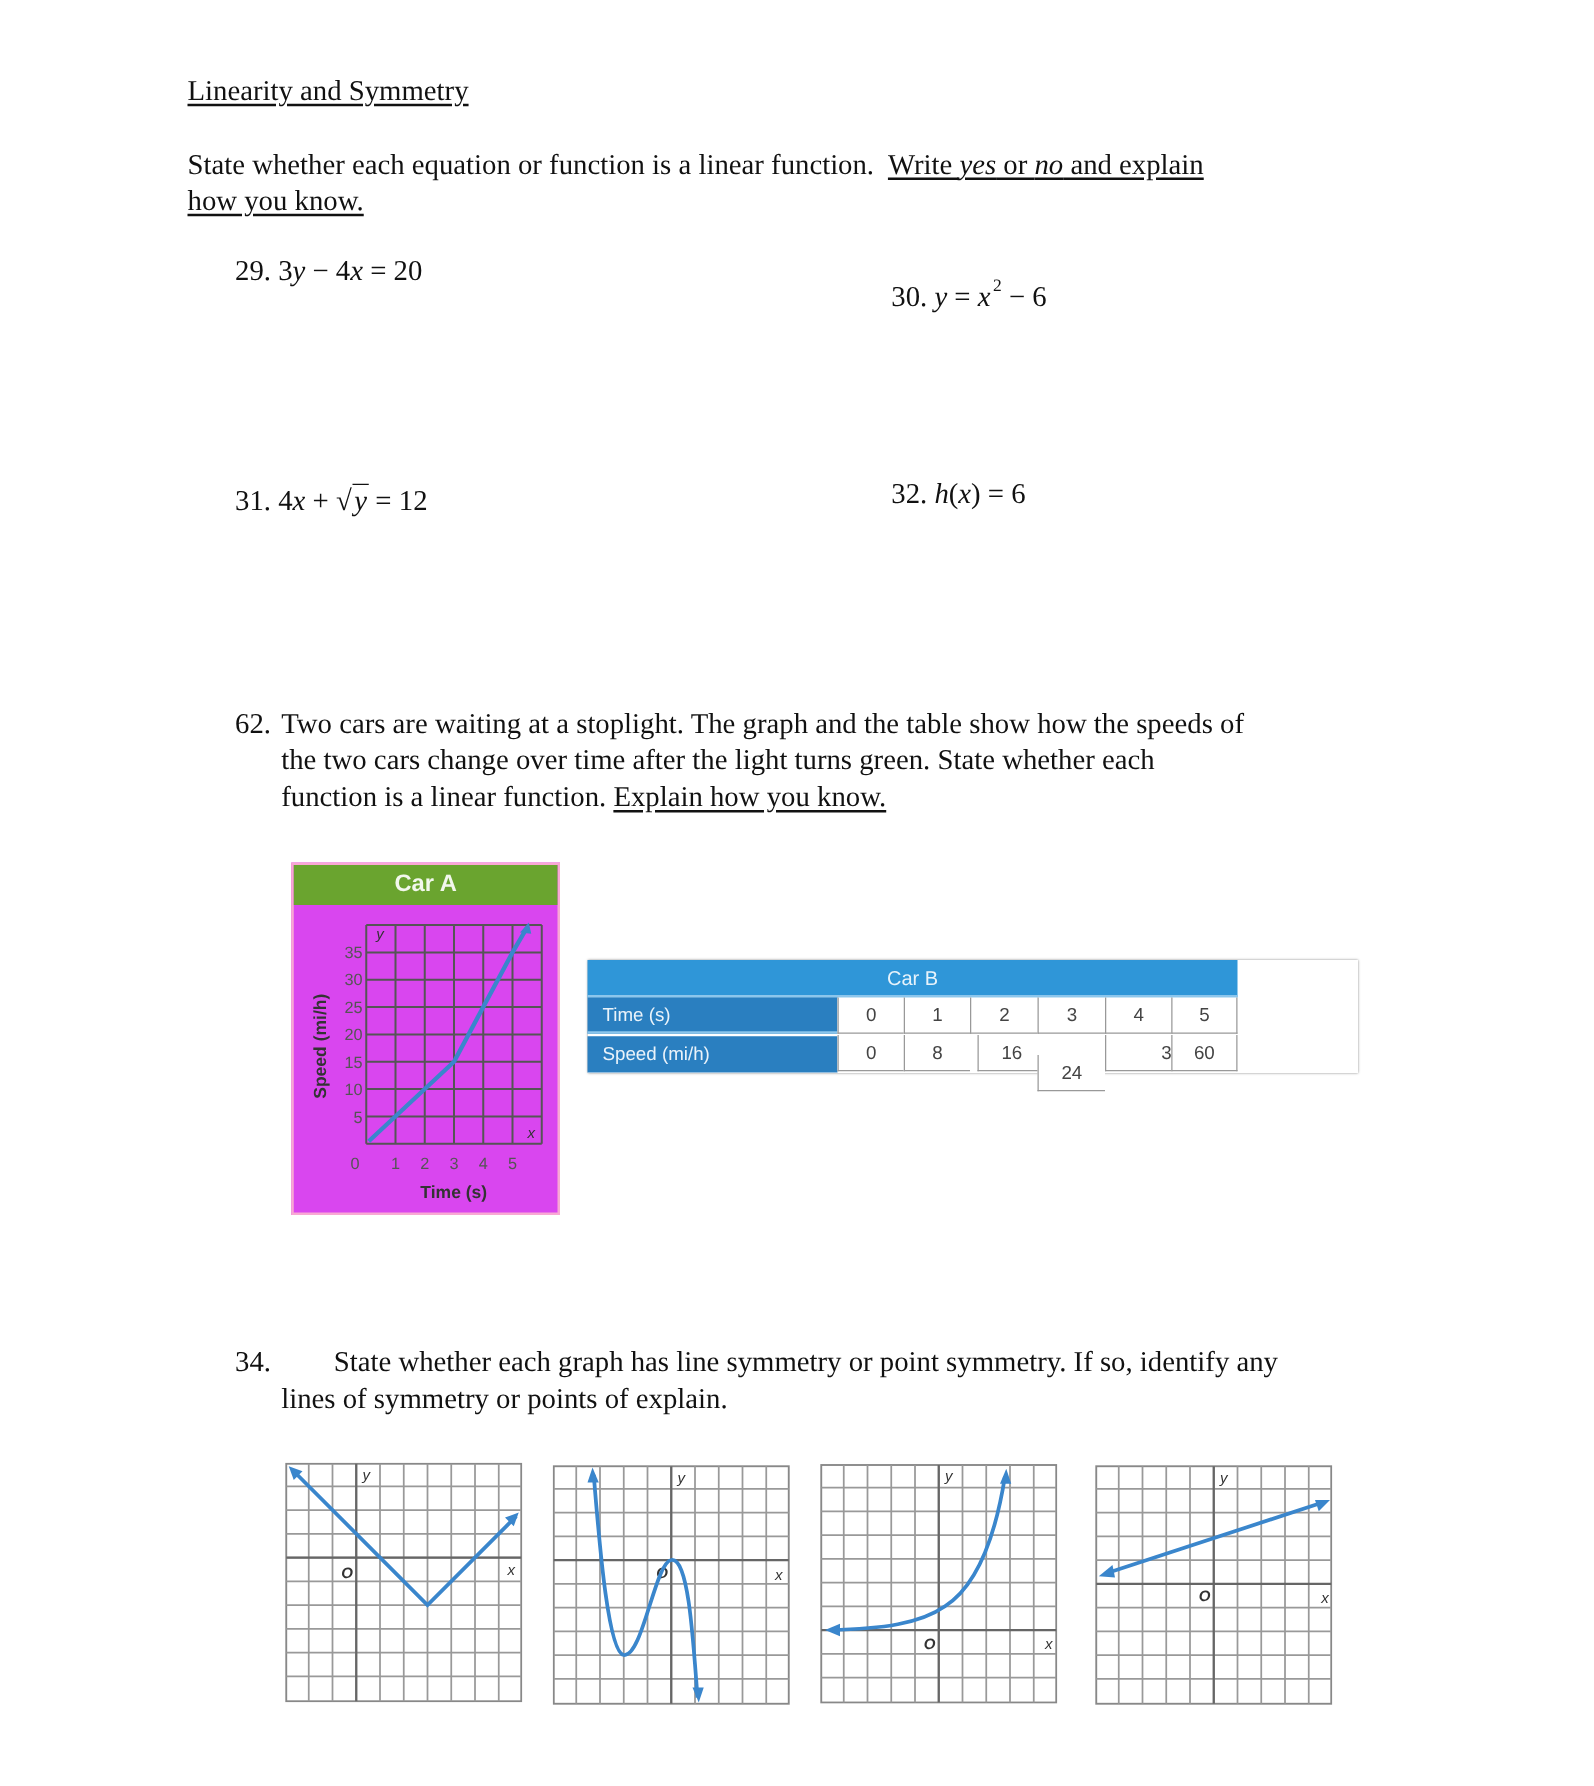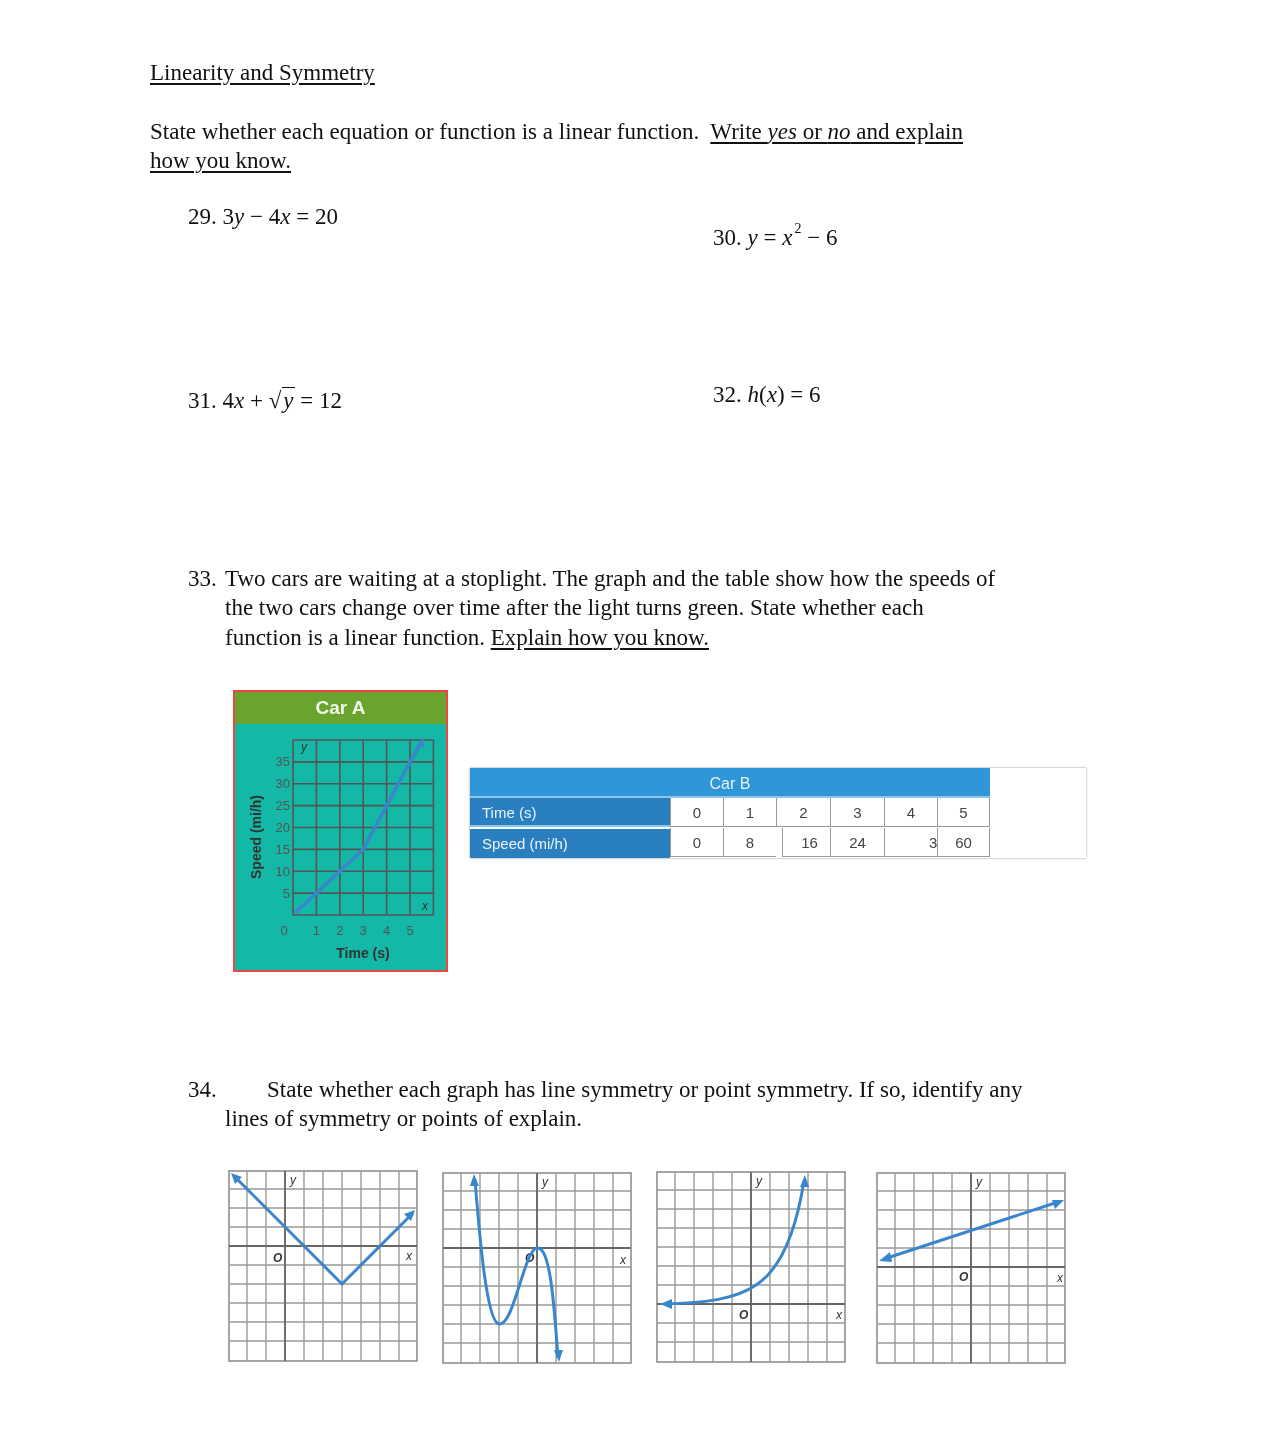--- a/index.html
+++ b/index.html
@@ -8,21 +8,21 @@
   .abs { position:absolute; }
   .txt { font-size:23px; line-height:29px; white-space:nowrap;text-align:right; }
   .u { text-decoration:underline; text-underline-offset:3px; }
   .i { font-style:italic; }
   .math { font-size:23px; white-space:nowrap; }
   .math .v { font-style:italic; }
   .sup { font-size:14px; position:relative; top:-12px; margin-left:2px; }
   .sqrt { display:inline-block; border-top:1.5px solid #111; padding:0 1px; margin-left:1px; }
   .sqrt-sign { font-style:normal; }
   .cara-box { position:absolute; left:233px; top:690px; width:215px; height:282px;
-              border:2px solid #ef4444; box-sizing:border-box; background:#14b8a6; }
+              border:2px solid #f9a8d4; box-sizing:border-box; background:#d946ef; }
   .cara-head { position:absolute; left:0; top:0; width:100%; height:32px; background:#6aa42f;
                color:#f2f7ec; font-family:"Liberation Sans","DejaVu Sans",sans-serif; font-weight:bold;
                font-size:19px; text-align:center; line-height:32px; }
   .carb { position:absolute; left:470px; top:768px; width:616px; height:90px;
           box-shadow:0 0 2px #888; font-family:"Liberation Sans","DejaVu Sans",sans-serif; }
   .carb-head { position:absolute; left:0; top:0; width:520px; height:30px; background:#2f96d8;
                color:#e8f3fb; font-size:16px; text-align:center; line-height:32px;
                border-bottom:2px solid #8cc6ec; box-sizing:border-box; }
   .carb-label { position:absolute; left:0; width:200px; height:29px; background:#2a7fc0; color:#eaf3fa;
                 font-size:15px; line-height:29px; padding-left:12px; box-sizing:border-box; }
@@ -55,21 +55,21 @@
 <div class="abs math" style="left:188px; top:387px;">
   <span>31.</span>
   <span>4</span><span class="v">x</span><span> + </span><span class="sqrt-sign">√</span><span class="sqrt v">y</span><span> = 12</span>
 </div>
 
 <div class="abs math" style="left:713px; top:382px;">
   <span>32.</span>
   <span class="v">h</span><span>(</span><span class="v">x</span><span>) = 6</span>
 </div>
 
-<div class="abs txt" style="left:188px; top:564px;">33.</div>
+<div class="abs txt" style="left:188px; top:564px;">62.</div>
 <div class="abs txt" style="left:225px; top:564px;">Two cars are waiting at a stoplight.  The graph and the table show how the speeds of</div>
 <div class="abs txt" style="left:225px; top:593px;">the two cars change over time after the light turns green.  State whether each</div>
 <div class="abs txt" style="left:225px; top:623px;">
   <span>function is a linear function. </span><span class="u">Explain how you know.</span>
 </div>
 
 <div class="cara-box">
   <div class="cara-head">Car A</div>
   <svg class="abs" style="left:0; top:32px;" width="211" height="246" viewBox="0 0 211 246">
 
@@ -125,21 +125,21 @@
   <div class="carb-cell" style="left:200px; top:30px; width:53px;">0</div>
   <div class="carb-cell" style="left:253px; top:30px; width:53px;">1</div>
   <div class="carb-cell" style="left:306px; top:30px; width:54px;">2</div>
   <div class="carb-cell" style="left:360px; top:30px; width:54px;">3</div>
   <div class="carb-cell" style="left:414px; top:30px; width:53px;">4</div>
   <div class="carb-cell" style="left:467px; top:30px; width:53px; border-right:1px solid #999;">5</div>
 
   <div class="carb-cell" style="left:200px; top:60px; width:53px;">0</div>
   <div class="carb-cell" style="left:253px; top:60px; width:53px;">8</div>
   <div class="carb-cell" style="left:312px; top:60px; width:54px;">16</div>
-  <div class="carb-cell" style="left:360px; top:60px; width:54px;">24</div>
+  <div class="carb-cell" style="left:360px; top:76px; width:54px;">24</div>
   <div class="carb-cell" style="left:414px; top:60px; width:53px;padding-left:44px;">32</div>
   <div class="carb-cell" style="left:467px; top:60px; width:53px; border-right:1px solid #999;">60</div>
 </div>
 
 <div class="abs txt" style="left:188px; top:1075px;">34.</div>
 <div class="abs txt" style="left:225px; top:1075px;margin-left:42px;">State whether each graph has line symmetry or point symmetry.  If so, identify any</div>
 <div class="abs txt" style="left:225px; top:1104px;">lines of symmetry or points of explain.</div>
 
 <svg class="abs" style="left:228px; top:1170px;" width="190" height="192" viewBox="0 0 190 192">
   <rect x="1" y="1" width="188" height="190" fill="#fff" stroke="#888" stroke-width="1.5"></rect>

